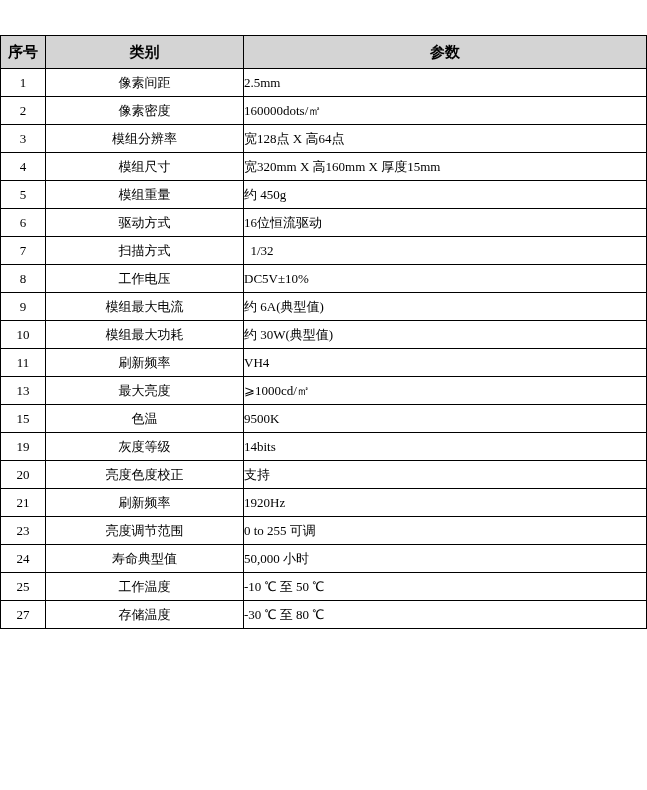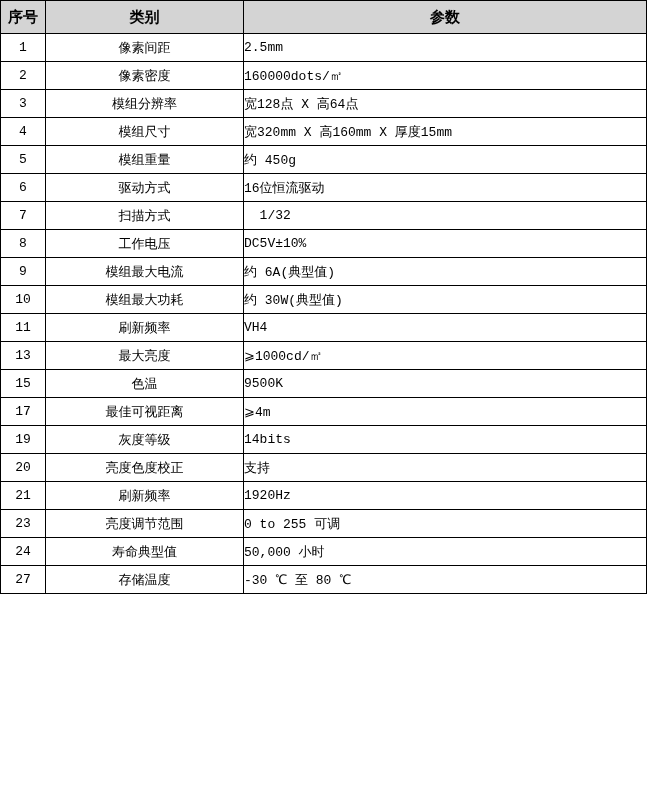--- a/index.html
+++ b/index.html
@@ -10,22 +10,23 @@
   .page {
     width: 647px;
     height: 790px;
     overflow: hidden;
     background: var(--row-bg, #ffffff);
   }
   table.spec {
     border-collapse: collapse;
     table-layout: fixed;
     width: 646px;
-    font-family: Liberation Mono, monospace;
+    font-family: Liberation Serif, serif;
     color: var(--text-color, #000000);
+    margin-top: 35px;
   }
   table.spec th,
   table.spec td {
     border: 1px solid var(--border-color, #000000);
     overflow: hidden;
     padding: 0;
     box-sizing: border-box;
   }
   table.spec thead th {
     height: 33px;
@@ -148,25 +149,20 @@
   </tr>
 
 
   <tr>
     <td class="num-cell">15</td>
     <td class="cat-cell">色温</td>
     <td class="val-cell">9500K</td>
   </tr>
 
 
-  <tr>
-    <td class="num-cell">17</td>
-    <td class="cat-cell">最佳可视距离</td>
-    <td class="val-cell">⩾4m</td>
-  </tr>
 
 
   <tr>
     <td class="num-cell">19</td>
     <td class="cat-cell">灰度等级</td>
     <td class="val-cell">14bits</td>
   </tr>
 
   <tr>
     <td class="num-cell">20</td>
@@ -186,20 +182,25 @@
     <td class="cat-cell">亮度调节范围</td>
     <td class="val-cell">0 to 255 可调</td>
   </tr>
 
   <tr>
     <td class="num-cell">24</td>
     <td class="cat-cell">寿命典型值</td>
     <td class="val-cell">50,000 小时</td>
   </tr>
 
+  <tr>
+    <td class="num-cell">25</td>
+    <td class="cat-cell">工作温度</td>
+    <td class="val-cell">-10 ℃ 至 50 ℃</td>
+  </tr>
 
 
   <tr>
     <td class="num-cell">27</td>
     <td class="cat-cell">存储温度</td>
     <td class="val-cell">-30 ℃ 至 80 ℃</td>
   </tr>
 </tbody>
   </table>
 </div>

